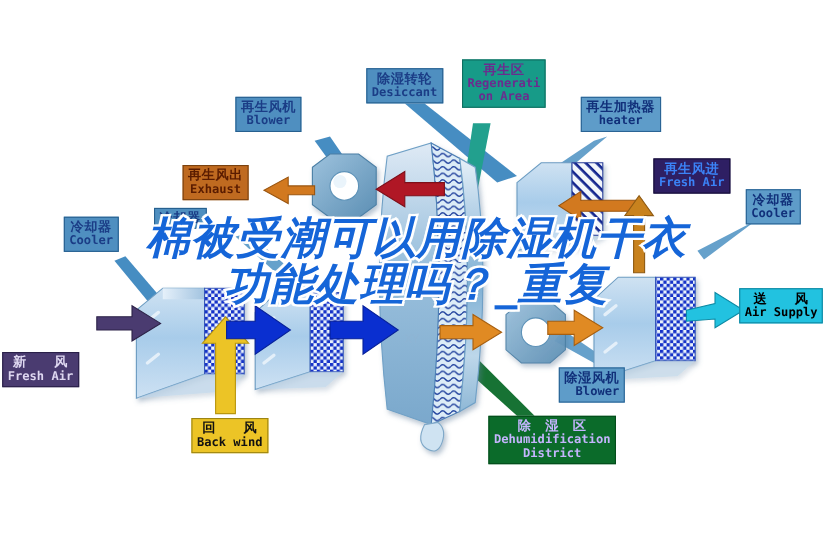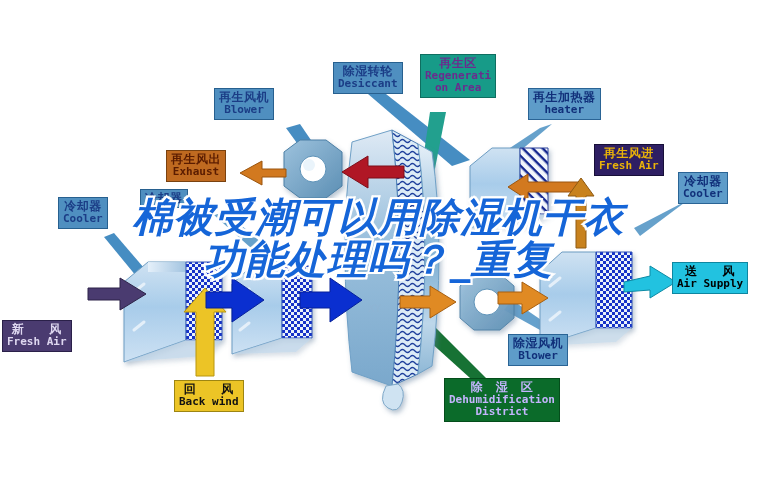--- a/index.html
+++ b/index.html
@@ -24,21 +24,21 @@
     z-index:40;
   }
   .lbl .cn{display:block;font-size:12px;font-weight:bold;letter-spacing:.5px;}
   .lbl .en{display:block;font-family:"DejaVu Sans Mono","Liberation Mono",monospace;font-size:11px;font-weight:bold;letter-spacing:0px;}
 
   
   .t-blue   {background:#4f8fc0;color:#1b3d86;border-color:#27608f;}
   .t-blue2  {background:#5e9cc9;color:#11307a;border-color:#2a6495;}
   .t-orange {background:#bf6a20;color:#5a1c00;border-color:#7a4210;}
   .t-teal   {background:#179b88;color:#6b2c8e;border-color:#0f6e60;}
-  .t-purple {background:#2e1f63;color:#eab308;border-color:#170f38;}
+  .t-purple {background:#2e1f63;color:#3b82f6;border-color:#170f38;}
   .t-purple2{background:#4a3b70;color:#ded7f0;border-color:#2a2049;}
   .t-cyan   {background:#22c2e0;color:#000000;border-color:#0e86a0;}
   .t-green  {background:#0b6b2a;color:#c4b5fd;border-color:#044d1b;}
   .t-gold   {background:#ecc426;color:#111111;border-color:#9d8512;margin-left:14px;}
 
   
   #overlay{
     position:absolute;
     left:0;right:0;
     top:196px;
@@ -287,21 +287,21 @@
   <div class="lbl t-purple2" style="left:2px;top:276px;margin-top:44px;">
     <span class="cn">新　　风</span>
     <span class="en">Fresh Air</span>
   </div>
 
   <div class="lbl t-gold" style="left:160px;top:380px;">
     <span class="cn">回　　风</span>
     <span class="en">Back wind</span>
   </div>
 
-  <div class="lbl t-blue2" style="left:508px;top:334px;">
+  <div class="lbl t-blue2" style="left:508px;top:334px;text-align:right;">
     <span class="cn">除湿风机</span>
     <span class="en">Blower</span>
   </div>
 
   <div class="lbl t-green" style="left:444px;top:378px;">
     <span class="cn">除　湿　区</span>
     <span class="en">Dehumidification</span>
     <span class="en">District</span>
   </div>
 

